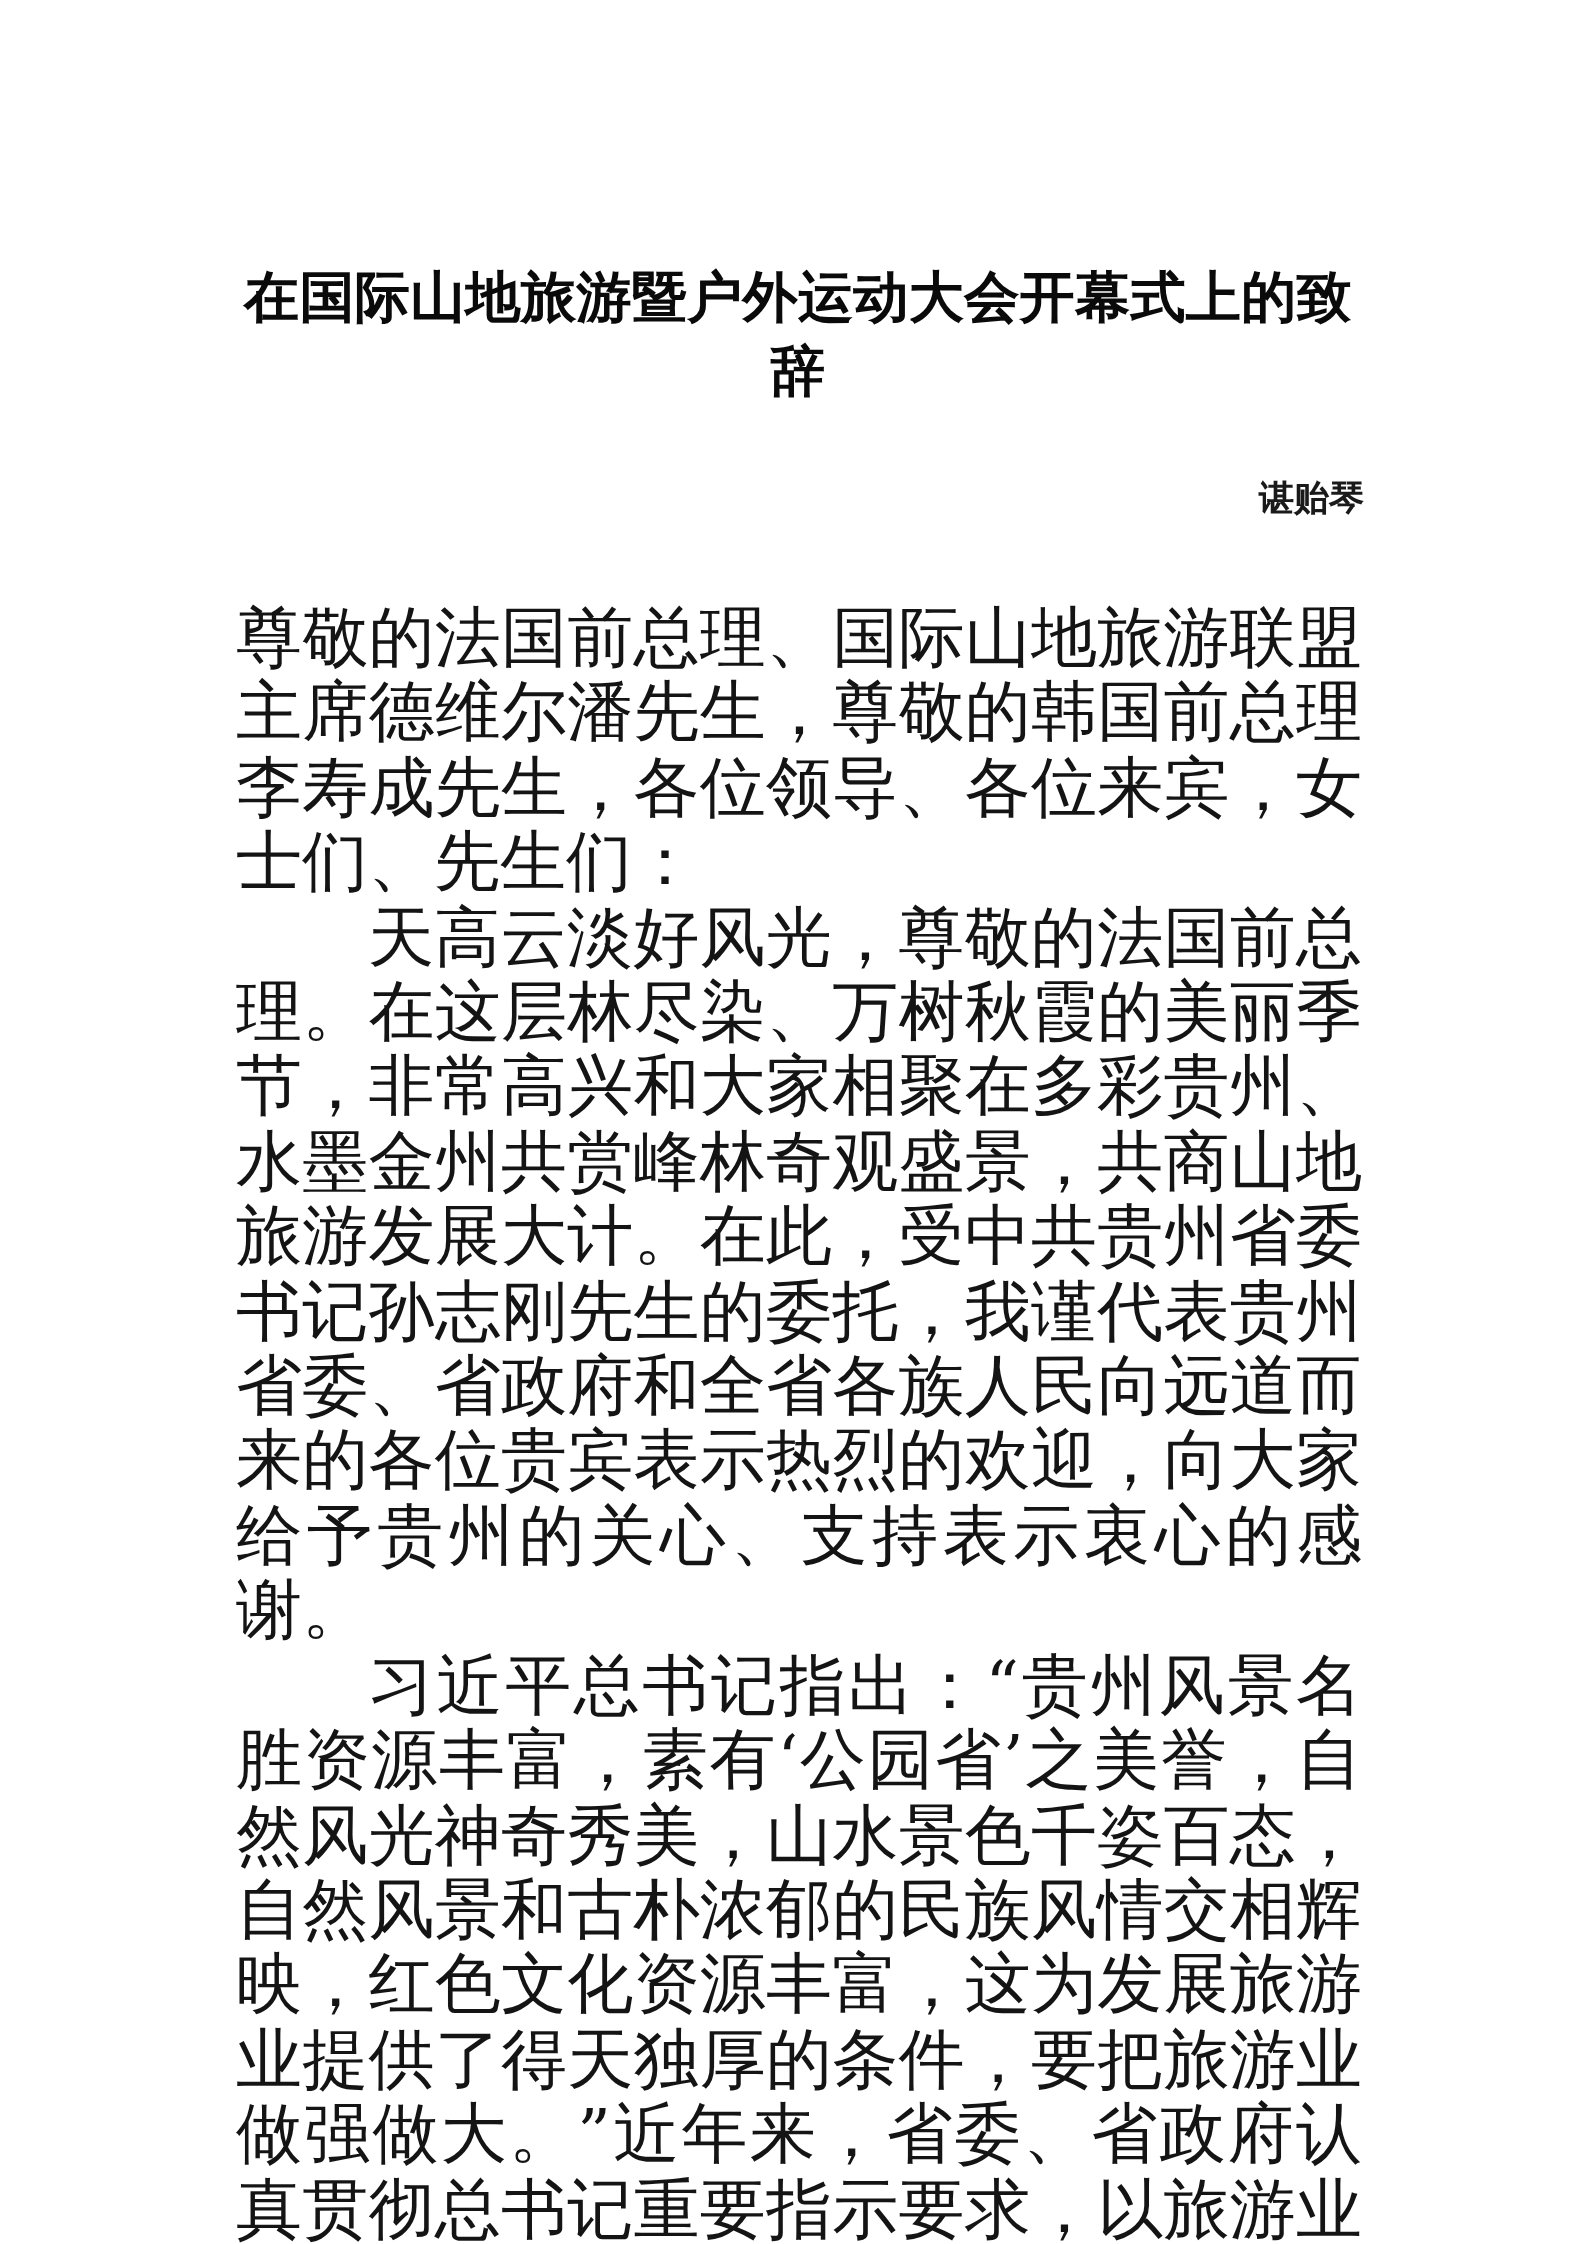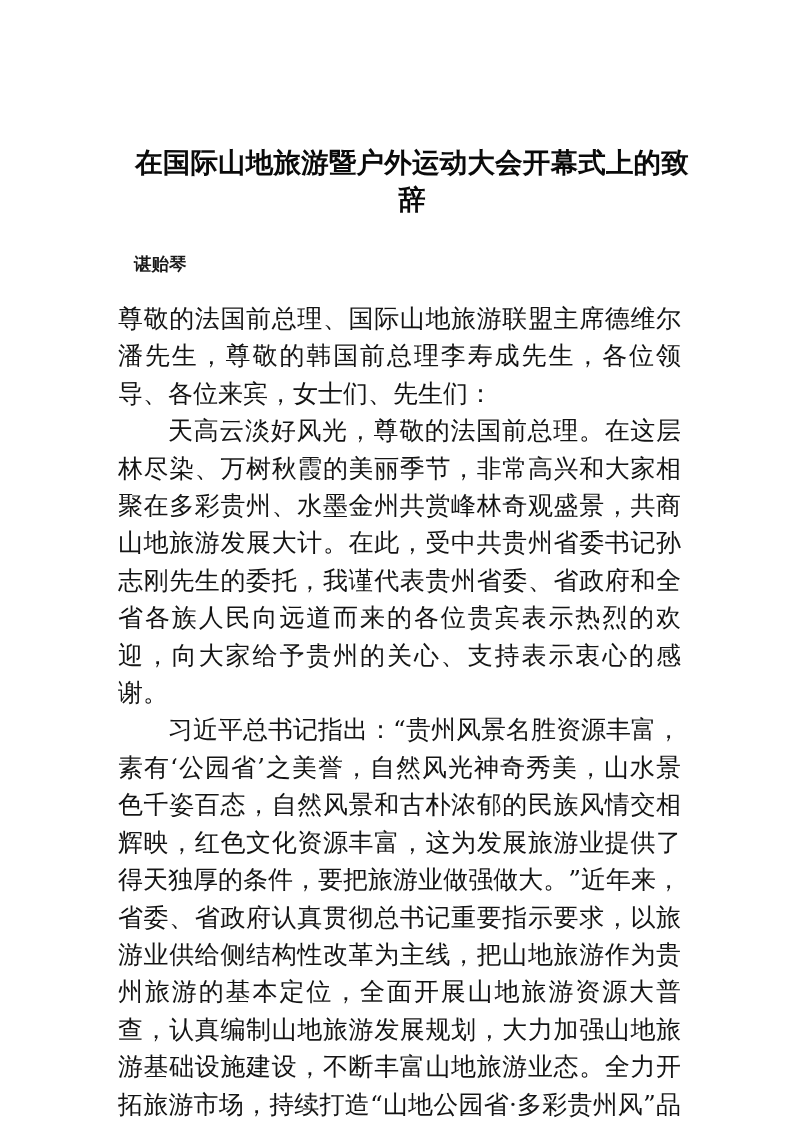--- a/index.html
+++ b/index.html
@@ -18,62 +18,62 @@
   .page {
     width: 793px;
     height: 1122px;
     box-sizing: border-box;
     padding: 0;
     position: relative;
     background: #ffffff;
   }
 
   .doc-title {
-    margin: 13px;
+    margin: 0;
     padding: 0;
     position: absolute;
     left: 118px;
     top: 131px;
     width: 562px;
     text-align: center;
     font-family: "DejaVu Sans", "Liberation Sans", sans-serif;
     font-weight: bold;
     font-size: 27.5px;
     line-height: 37px;
     letter-spacing: 0.2px;
     color: #0a0a0a;
   }
 
   .doc-author {
-    margin: 16px;
+    margin: 2px;
     padding: 0;
     position: absolute;
     left: 118px;
     top: 236px;
     width: 562px;
-    text-align: left;
+    text-align: right;
     font-family: "DejaVu Serif", "Liberation Serif", serif;
     font-weight: bold;
     font-size: 17.5px;
     line-height: 24px;
     color: #1a1a1a;
   }
 
   .doc-body {
     position: absolute;
     left: 118px;
     top: 300px;
     width: 563px;
   }
 
   .doc-body p {
     margin: 0 0 0 0;
     padding: 0;
     font-family: "DejaVu Serif", "Liberation Serif", serif;
-    font-size: 25px;
+    font-size: 33px;
     line-height: 37.4px;
     text-align: justify;
     text-justify: inter-character;
     text-align-last: left;
     color: #141414;
     letter-spacing: 0px;
     word-break: break-all;
   }
 
   .doc-body p.indent {

